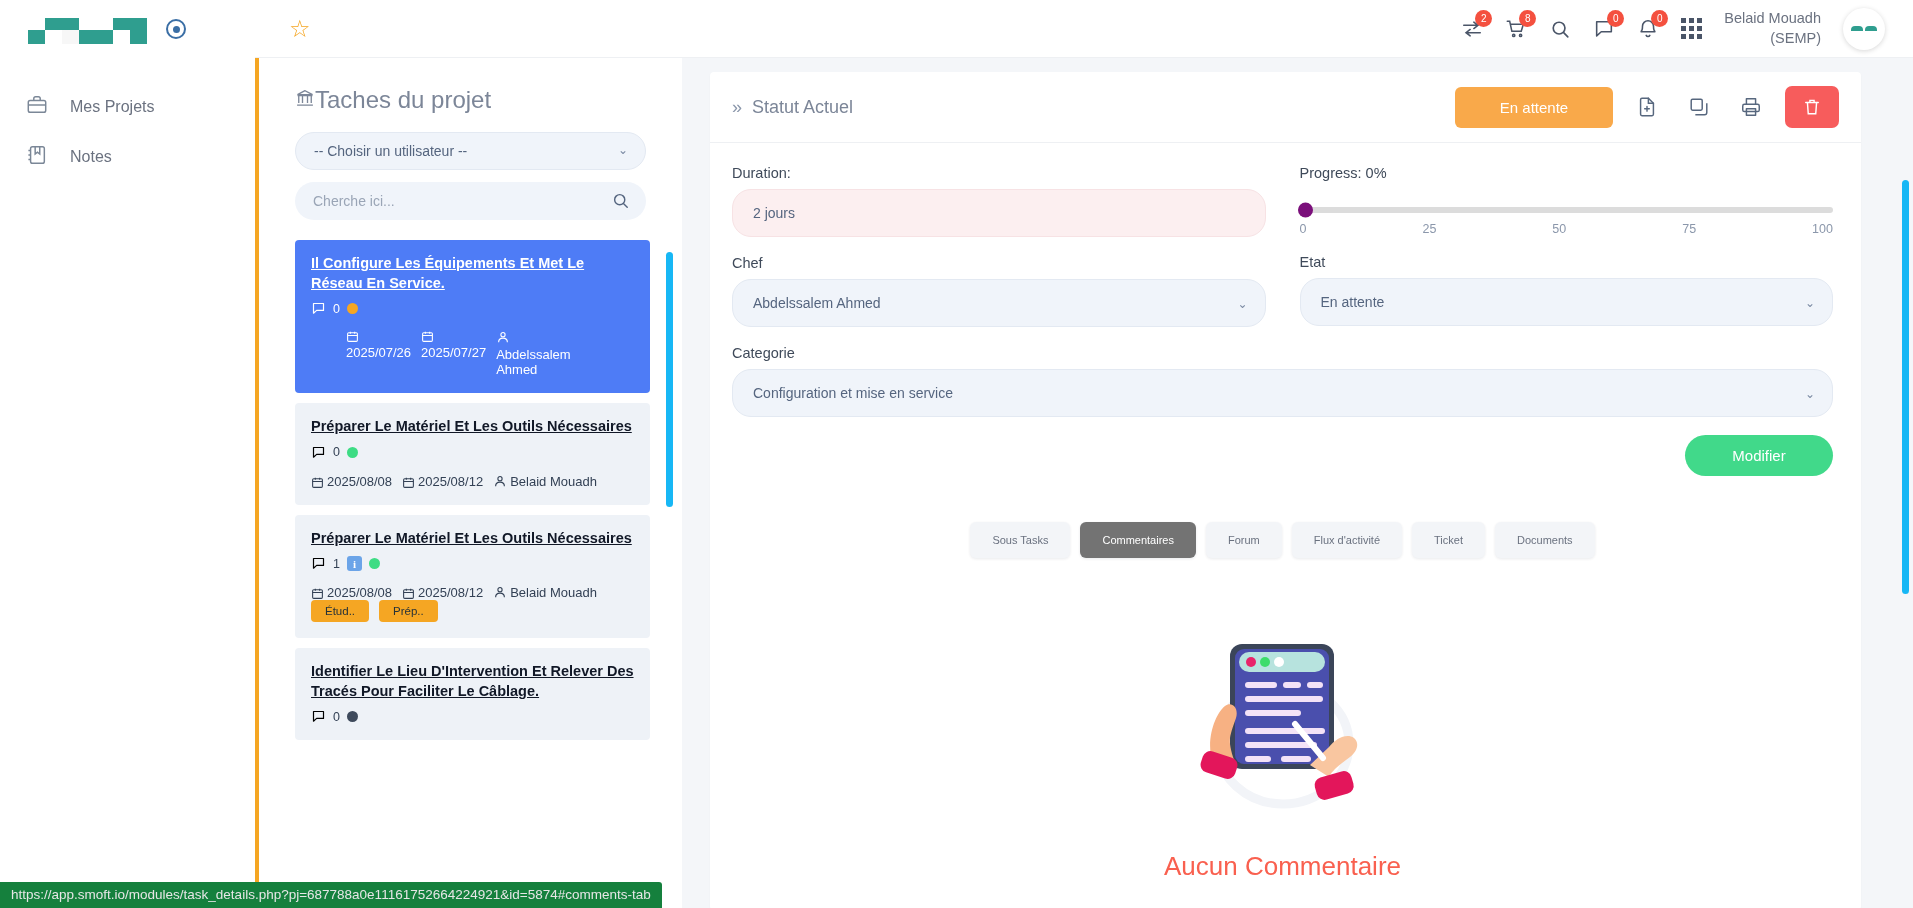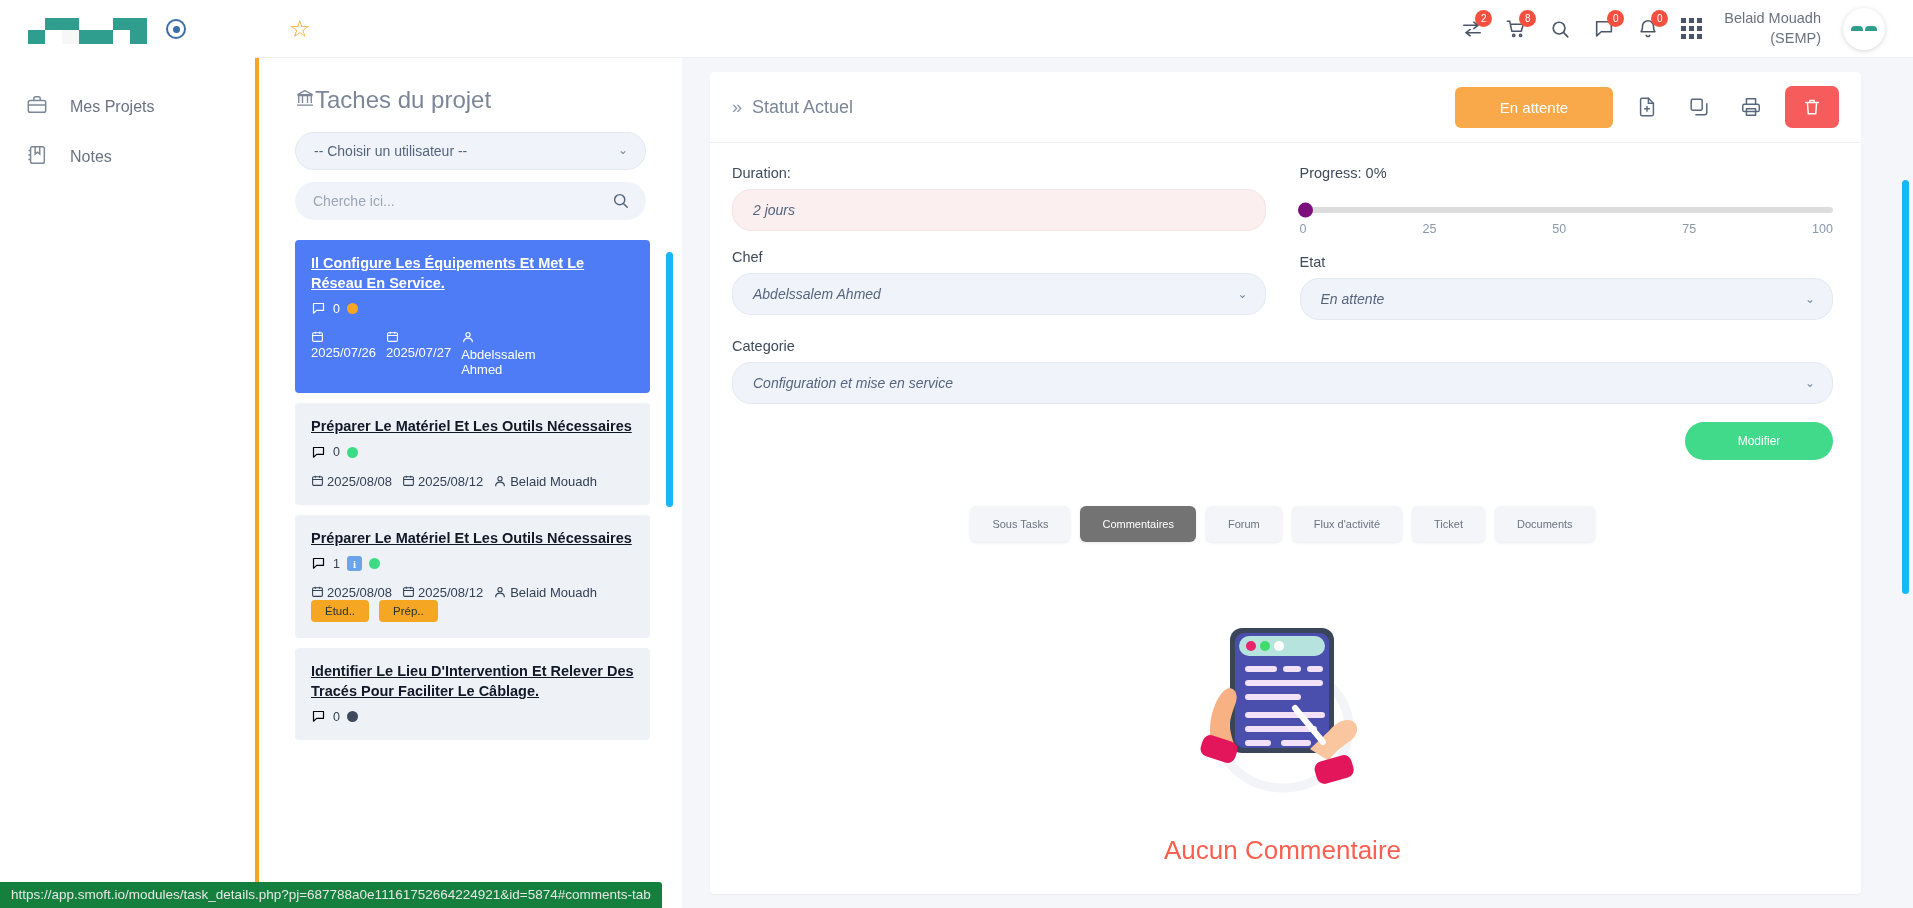--- a/index.html
+++ b/index.html
@@ -117,22 +117,22 @@
   .info-ic {
     width: 15px; height: 15px; border-radius: 3px; background: #6ba4e8;
     color: #fff; font-size: 11px; font-weight: 700;
     display: flex; align-items: center; justify-content: center;
     font-family: "Liberation Serif", serif;
   }
   .task-dates {
     display: flex; align-items: flex-start; gap: 10px;
     margin-top: 14px; font-size: 13px; color: #334155;
   }
-  .task-card.selected .task-dates { color: #ffffff; }
-  .date-chunk { display: flex; align-items: flex-start; gap: 3px; white-space: nowrap; }
+  .task-card.selected .task-dates { color: #ffffff; margin-left: 35px; }
+  .date-chunk { display: flex; align-items: flex-end; gap: 3px; white-space: nowrap; }
   .date-chunk.stacked { flex-direction: column; align-items: flex-start; gap: 2px; }
   .who { display: flex; align-items: flex-start; gap: 3px; max-width: 110px; }
   .who.stacked { flex-direction: column; align-items: flex-start; }
   .tag-row { display: flex; gap: 10px; }
   .tag {
     background: #f5a623; color: #263238; font-size: 11.5px;
     padding: 5px 14px; border-radius: 4px; cursor: pointer;
   }
   .panel-scrollbar {
     position: absolute; right: 9px; top: 194px;
@@ -171,45 +171,45 @@
     width: 54px; height: 42px; border-radius: 7px; background: #f75c5c;
     display: flex; align-items: center; justify-content: center;
     color: #fff; cursor: pointer; border: none;
   }
 
   .form-body { padding: 22px 28px 28px 22px; }
   .form-grid { display: flex; gap: 34px; }
   .col { flex: 1; }
   .fld-label { font-size: 14.5px; color: #3f4a5a; margin-bottom: 8px; }
   .fld-input {
-    width: 100%; height: 42px; border-radius: 19px;
+    width: 100%; height: 48px; border-radius: 19px;
     background: #f0f4fa; border: 1px solid #e3e9f2; color: #55657f;
     font-size: 14px; padding: 0 36px 0 20px;
-    display: flex; align-items: center; position: relative; font-style: italic;
+    display: flex; align-items: center; position: relative;
   }
   .fld-input.duration { background: #fceff0; border-color: #f7e2e4; }
   .fld-block { margin-bottom: 18px; position: relative; }
 
   .slider-wrap { padding: 8px 0 0 0; }
   .slider-track {
     height: 6px; border-radius: 3px; background: #dcdcdc;
     position: relative; margin: 10px 0 0 0;
   }
   .slider-handle {
     position: absolute; left: 0; top: 50%; transform: translate(-2px,-50%);
     width: 15px; height: 15px; border-radius: 50%; background: #7b0f7b;
     cursor: pointer;
   }
   .slider-ticks {
     display: flex; justify-content: space-between;
     font-size: 12.5px; color: #8b97ab; margin-top: 9px;
   }
   .btn-modifier {
     background: #41d98a; color: #fff; border: none; border-radius: 22px;
-    font-size: 12px; padding: 12px 0; width: 148px; cursor: pointer;
+    font-size: 15px; padding: 12px 0; width: 148px; cursor: pointer;
     display: block; margin: 6px 0 0 auto;
     font-family: "Liberation Sans", sans-serif;
   }
 
   .tabs-row { display: flex; gap: 10px; justify-content: center; margin-top: 46px; }
   .tab {
     background: #f3f5f8; color: #6b7280; font-size: 11px;
     padding: 12px 22px; border-radius: 6px; cursor: pointer;
     box-shadow: 0 1px 3px rgba(16,24,40,.09); border: none;
     font-family: "Liberation Sans", sans-serif;

